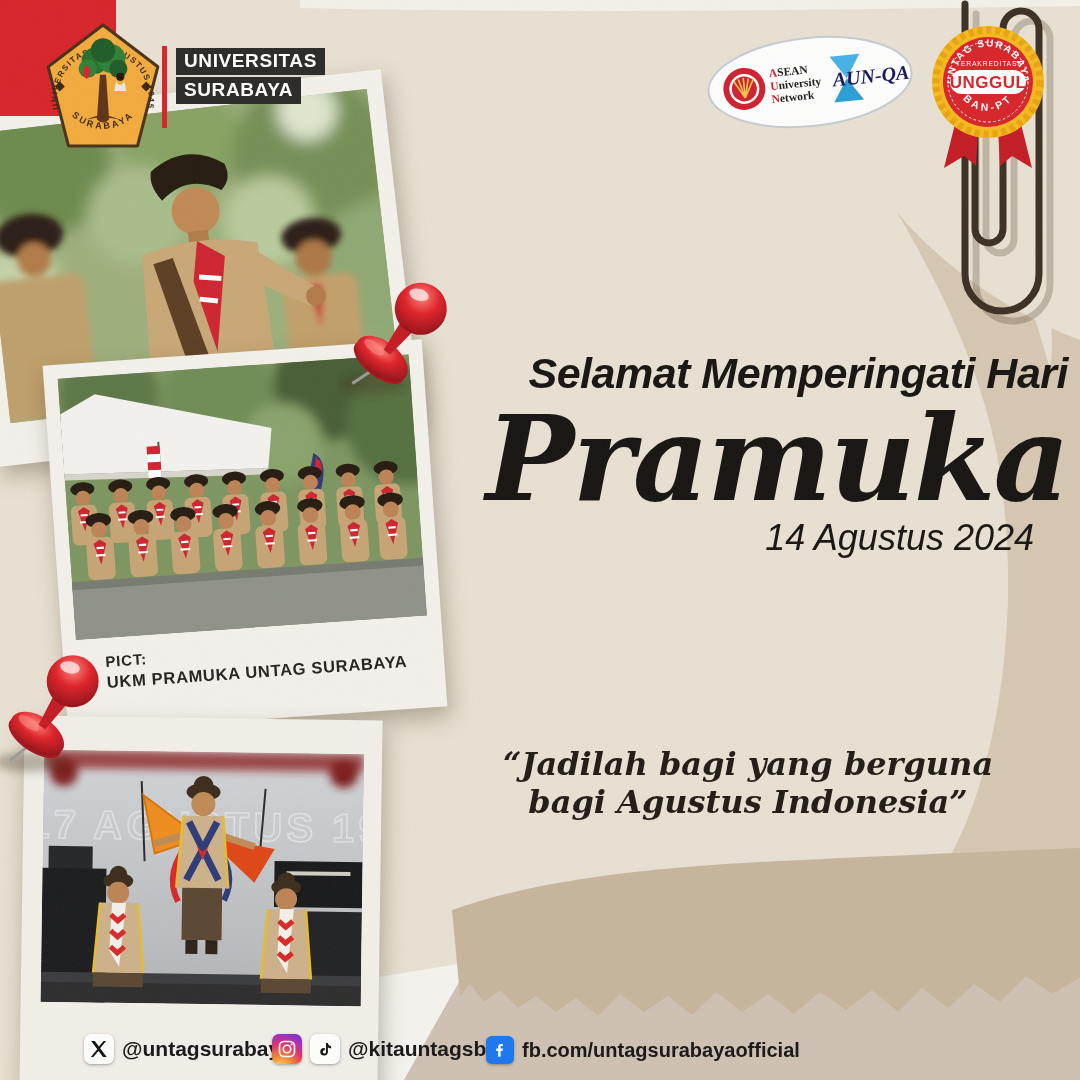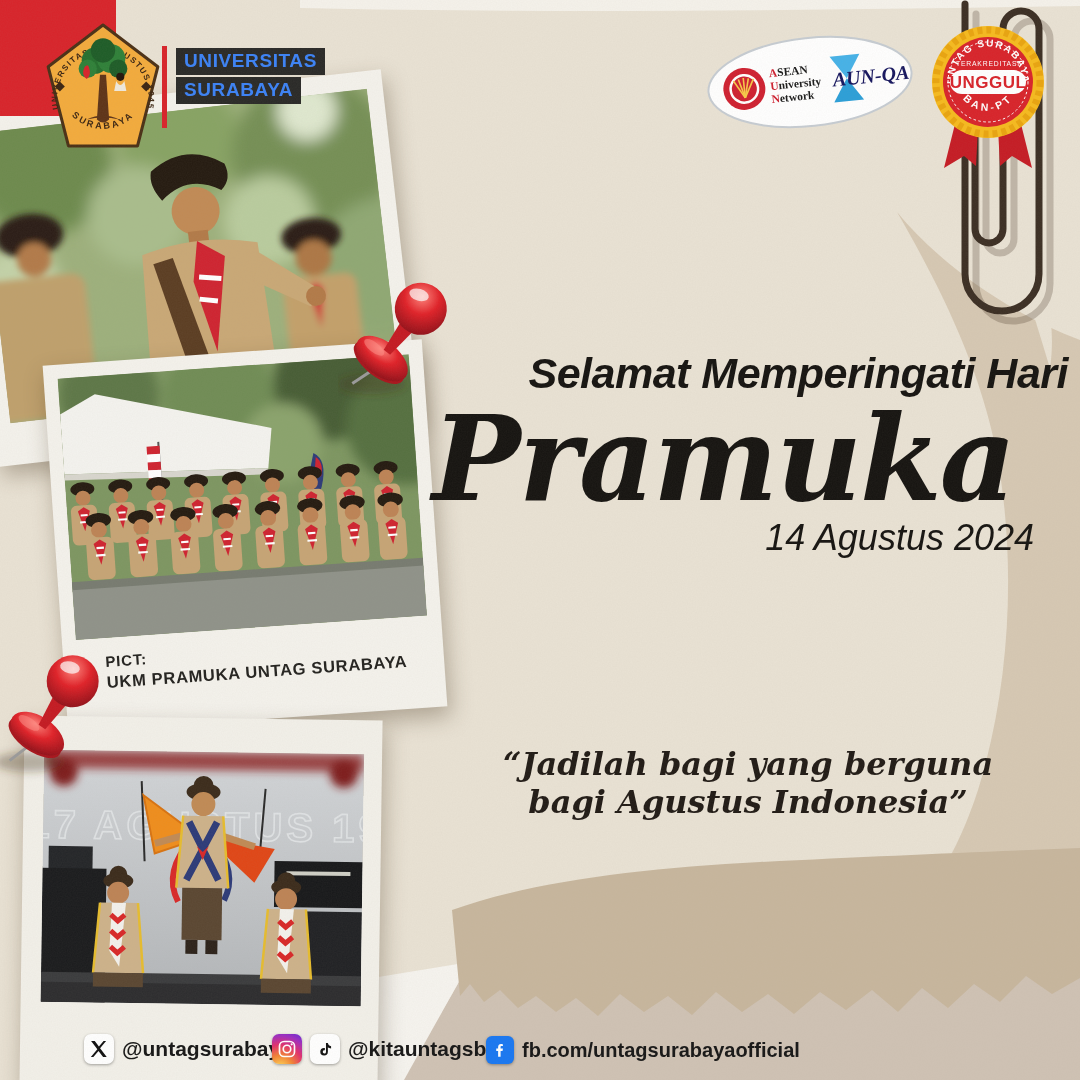--- a/index.html
+++ b/index.html
@@ -10,21 +10,21 @@
 
   
   .bg-svg{left:0;top:0;z-index:1;}
 
   
   .red-block{left:0;top:0;width:116px;height:116px;background:#d8232a;
     border-radius:0 0 10px 0;z-index:10;}
   .uni-logo{left:42px;top:22px;z-index:11;}
   .red-divider{left:162px;top:46px;width:5px;height:82px;background:#d8232a;z-index:11;}
   .name-badge{left:176px;top:48px;z-index:11;}
-  .name-badge span{display:block;width:max-content;background:#292927;color:#3b82f6;
+  .name-badge span{display:block;width:max-content;background:#292927;color:#ffffff;
     font-weight:bold;font-size:19px;letter-spacing:.6px;padding:2px 8px 3px;margin-bottom:2px;}
   .aun-wrap{left:704px;top:32px;z-index:10;transform:rotate(-6deg);}
   .accr-wrap{left:926px;top:16px;z-index:10;}
   .paperclip{left:935px;top:-12px;z-index:8;}
 
   
   .polaroid{position:absolute;background:#f4f2ec;box-shadow:3px 10px 22px rgba(70,52,30,.35);}
   .polaroid .img{position:absolute;box-shadow:inset 0 0 0 1px rgba(90,80,60,.25);}
   .photo1{left:-22px;top:92px;width:424px;height:352px;transform:rotate(-6.5deg);z-index:5;}
   .photo2{left:55px;top:352px;width:380px;height:368px;transform:rotate(-4deg);z-index:6;}
@@ -34,21 +34,21 @@
   .caption .l1{font-size:15px;letter-spacing:.8px;}
   .caption .l2{font-size:16.5px;letter-spacing:.7px;}
 
   .pin{z-index:9;}
 
   
   .title-block{left:432px;top:352px;width:636px;z-index:12;color:#151310;}
   .greeting{font-size:43px;font-weight:bold;font-style:italic;text-align:right;
     letter-spacing:-.5px;line-height:1;}
   .event{font-family:"DejaVu Serif",serif;font-size:118px;font-weight:bold;font-style:italic;
-    text-align:left;line-height:1.05;margin-top:2px;letter-spacing:-2px;}
+    text-align:right;line-height:1.05;margin-top:2px;letter-spacing:-2px;}
   .date{font-size:36px;font-weight:normal;font-style:italic;text-align:right;
     padding-right:34px;margin-top:-4px;}
   .quote{left:488px;top:746px;width:520px;z-index:12;text-align:center;
     font-family:"DejaVu Serif",serif;font-weight:bold;font-style:italic;
     font-size:32px;line-height:1.18;color:#201a15;}
 
   
   .social{left:0;top:1028px;width:1080px;height:52px;z-index:20;}
   .soc-item{position:absolute;display:flex;align-items:center;gap:8px;}
   .soc-label{font-weight:bold;color:#161616;}

